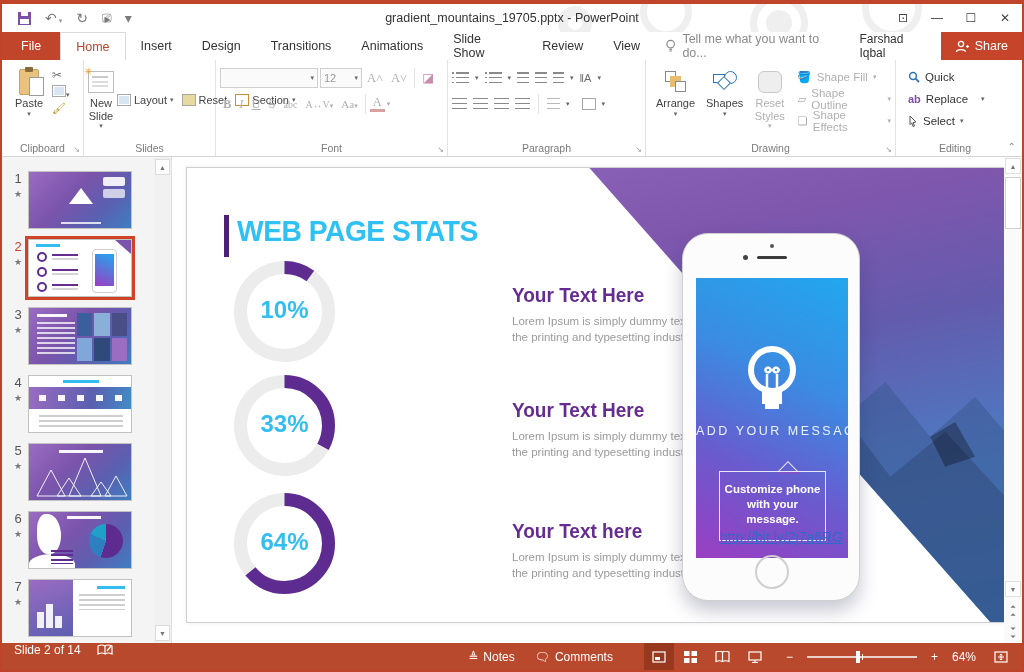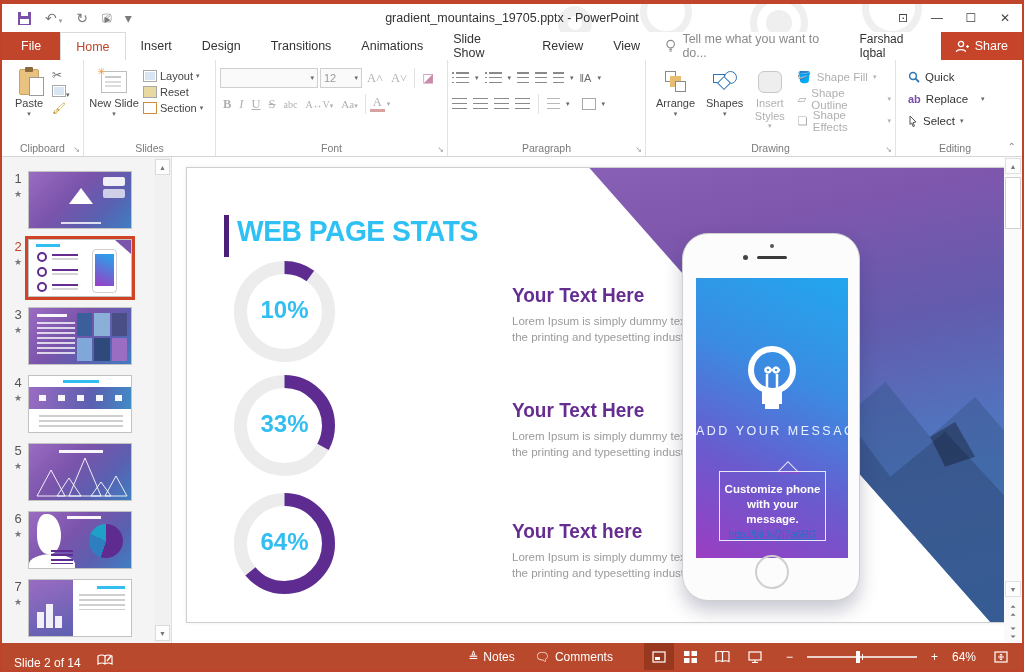--- a/index.html
+++ b/index.html
@@ -102,25 +102,25 @@
   .cam-dot { position:absolute; left:87px; top:10px; width:4px; height:4px; border-radius:50%; background:#555; }
   .cam-lens { position:absolute; left:60px; top:21px; width:5px; height:5px; border-radius:50%; background:#444; }
   .speaker { position:absolute; left:74px; top:22px; width:30px; height:3px; border-radius:2px; background:#3a3a3a; }
   .screen { position:absolute; left:13px; top:44px; width:152px; height:280px; background:linear-gradient(205deg,#22a7ee 0%,#3a8ce2 35%,#6a5ace 68%,#9b3ec2 100%); overflow:hidden; }
   .bulb { position:absolute; left:50%; top:66px; transform:translateX(-50%); }
   .msg { position:absolute; left:0; right:0; top:146px; text-align:center; color:#e9f3ff; font-size:12.5px; letter-spacing:2.5px; white-space:nowrap; }
   .callout { position:absolute; left:23px; top:193px; width:107px; height:70px; border:1px solid rgba(255,255,255,.85); text-align:center; padding-top:10px; }
   .callout .ptr { position:absolute; left:61px; top:-8px; width:14px; height:14px; border-left:1px solid rgba(255,255,255,.85); border-top:1px solid rgba(255,255,255,.85); transform:rotate(45deg); background:transparent; }
   .callout .ptr-mask { position:absolute; left:58px; top:0px; width:22px; height:2px; background:linear-gradient(90deg,#7d55cd,#8350c9); }
   .co-txt { color:#fff; font-size:11.5px; font-weight:bold; line-height:1.3; }
-  .co-link { color:#2e6bc8; font-size:10px; text-decoration:underline; display:block; margin-top:2px; }
+  .co-link { color:#2e6bc8; font-size:14px; text-decoration:underline; display:block; margin-top:2px; }
   .homebtn { position:absolute; left:72px; bottom:11px; width:34px; height:34px; border:2px solid #cfcfcf; border-radius:50%; cursor:pointer; }
 
   
-  .statusbar { height:27px; background:#b9492c; color:#fff; display:flex; align-items:flex-end; font-size:12px; flex:0 0 auto; padding:0 6px 0 12px; gap:4px; }
+  .statusbar { height:27px; background:#b9492c; color:#fff; display:flex; align-items:flex-start; font-size:12px; flex:0 0 auto; padding:0 6px 0 12px; gap:4px; }
   .sb-right { margin-left:auto; display:flex; align-items:center; gap:2px; }
   .sb-item { display:flex; align-items:center; gap:5px; padding:0 9px; height:27px; cursor:pointer; }
   .viewbtn { width:30px; height:27px; display:flex; align-items:center; justify-content:center; cursor:pointer; }
   .viewbtn.active { background:#98391f; }
   .zoomtrack { position:relative; width:110px; height:2px; background:rgba(255,255,255,.75); margin:0 8px; }
   .zoomtrack .zthumb { position:absolute; left:45%; top:-5px; width:4px; height:12px; background:#fff; cursor:grab; }
   .zoomtrack .zmid { position:absolute; left:50%; top:-2px; width:1px; height:6px; background:#fff; }
   .zpct { padding:0 8px; }
   .sb-ico { font-size:12px; }
 </style>
@@ -203,21 +203,21 @@
 
     <div class="rgroup" style="width:132px;">
       <div style="display:flex;">
         <div class="bigbtn" style="width:52px;">
           <div class="bicon">
               <span class="newslide-glyph"></span>
             </div>
           <span>New Slide</span>
           <span class="ddarrow">▾</span>
         </div>
-        <div style="display:flex;flex-direction:column;gap:2px;padding-top:5px;">
+        <div style="display:flex;flex-direction:row;gap:2px;padding-top:5px;">
           <div class="sbtn">
               <span class="mini-sq fill"></span>
               <span>Layout</span>
               <span class="ddarrow">▾</span>
             </div>
           <div class="sbtn">
               <span class="mini-sq" style="background:#e8d9a0;"></span>
               <span>Reset</span>
             </div>
           <div class="sbtn">
@@ -310,21 +310,21 @@
                 <span class="d1"></span>
               </span>
             </div>
           <span>Shapes</span>
           <span class="ddarrow">▾</span>
         </div>
         <div class="bigbtn disabled" style="width:44px;">
           <div class="bicon">
               <span class="qstyle-glyph"></span>
             </div>
-          <span>Insert Styles</span>
+          <span>Reset Styles</span>
           <span class="ddarrow">▾</span>
         </div>
         <div class="editing-col disabled" style="padding-left:6px;">
           <div class="ecb">
               <span>🪣</span>
               <span>Shape Fill</span>
               <span class="ddarrow">▾</span>
             </div>
           <div class="ecb">
               <span>▱</span>

